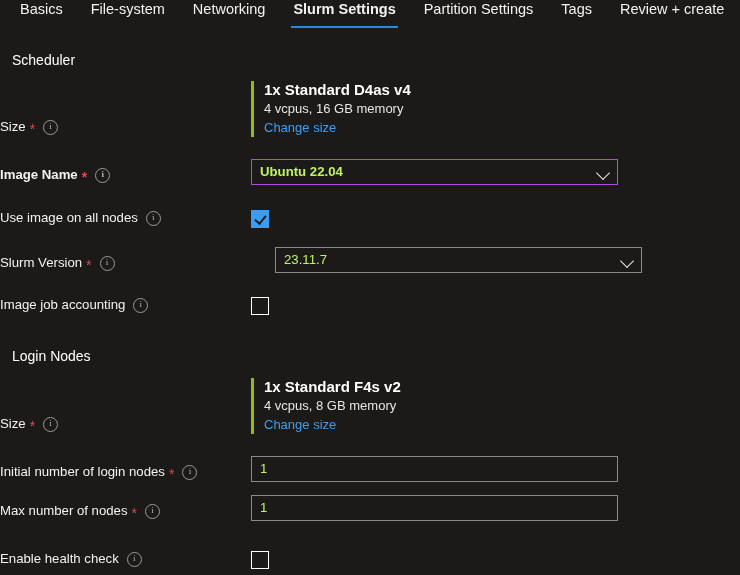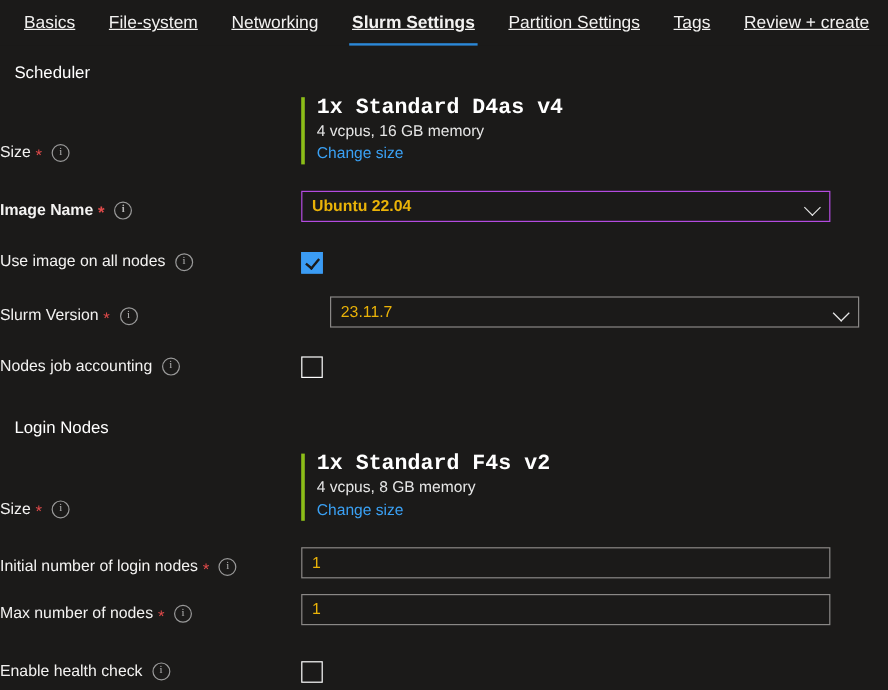--- a/index.html
+++ b/index.html
@@ -28,30 +28,29 @@
     position: relative;
     height: 38px;
     padding: 0 0 0 6px;
     display: flex;
     align-items: flex-start;
     gap: 0px;
     background: #1b1a19;
   }
   .tab {
     position: relative;
-    padding: 10px 14px 10px 14px;
+    padding: 0 14px 10px 14px;
     font-size: 14.5px;
     line-height: 18px;
     color: #f3f2f1;
     white-space: nowrap;
     cursor: pointer;
     background: transparent;
     border: none;
     font-family: "Liberation Sans", sans-serif;
-    text-decoration: underline;
   }
   .tab.active {
     font-weight: bold;
   }
   .tab.active::after {
     content: "";
     position: absolute;
     left: 12px;
     right: 12px;
     bottom: 0px;
@@ -127,47 +126,46 @@
   .control { flex: 1 1 auto; min-width: 0; }
 
   
   .size-block {
     border-left: 3px solid #8cbd18;
     padding: 0 0 0 10px;
     width: 441px;
     box-sizing: border-box;
   }
   .size-title {
-    font-size: 18px;
+    font-size: 15px;
     font-weight: bold;
     color: #ffffff;
     line-height: 18px;
-    font-family: Liberation Mono, monospace;
   }
   .size-sub {
     font-size: 13px;
     color: #e6e6e6;
     line-height: 19px;
   }
   .size-link {
     font-size: 13px;
     color: #3aa0f3;
     line-height: 19px;
     cursor: pointer;
     display: inline-block;
   }
 
   
   .field {
     box-sizing: border-box;
-    width: 441px;
+    width: 367px;
     height: 26px;
     background: #1b1a19;
     border: 1px solid #8a8886;
-    color: #eab308;
+    color: #bef264;
     font-size: 13.2px;
     line-height: 24px;
     padding: 0 28px 0 8px;
     position: relative;
     cursor: pointer;
     white-space: nowrap;
     overflow: hidden;
   }
   .field.focused {
     border: 1px solid #b44be0;
@@ -278,21 +276,21 @@
       <div class="control">
         <div class="field">
           <span>23.11.7</span>
           <span class="chev"></span>
         </div>
       </div>
     </div>
 
     <div class="row" style="margin-top:20px;">
       <div class="label">
-        <span>Nodes job accounting</span>
+        <span>Image job accounting</span>
         <span class="info-icon"></span>
       </div>
       <div class="control">
         <div class="checkbox"></div>
       </div>
     </div>
 
     <div class="section-title" style="margin-top:32px;">Login Nodes</div>
 
     <div class="row" style="margin-top:13px;">

